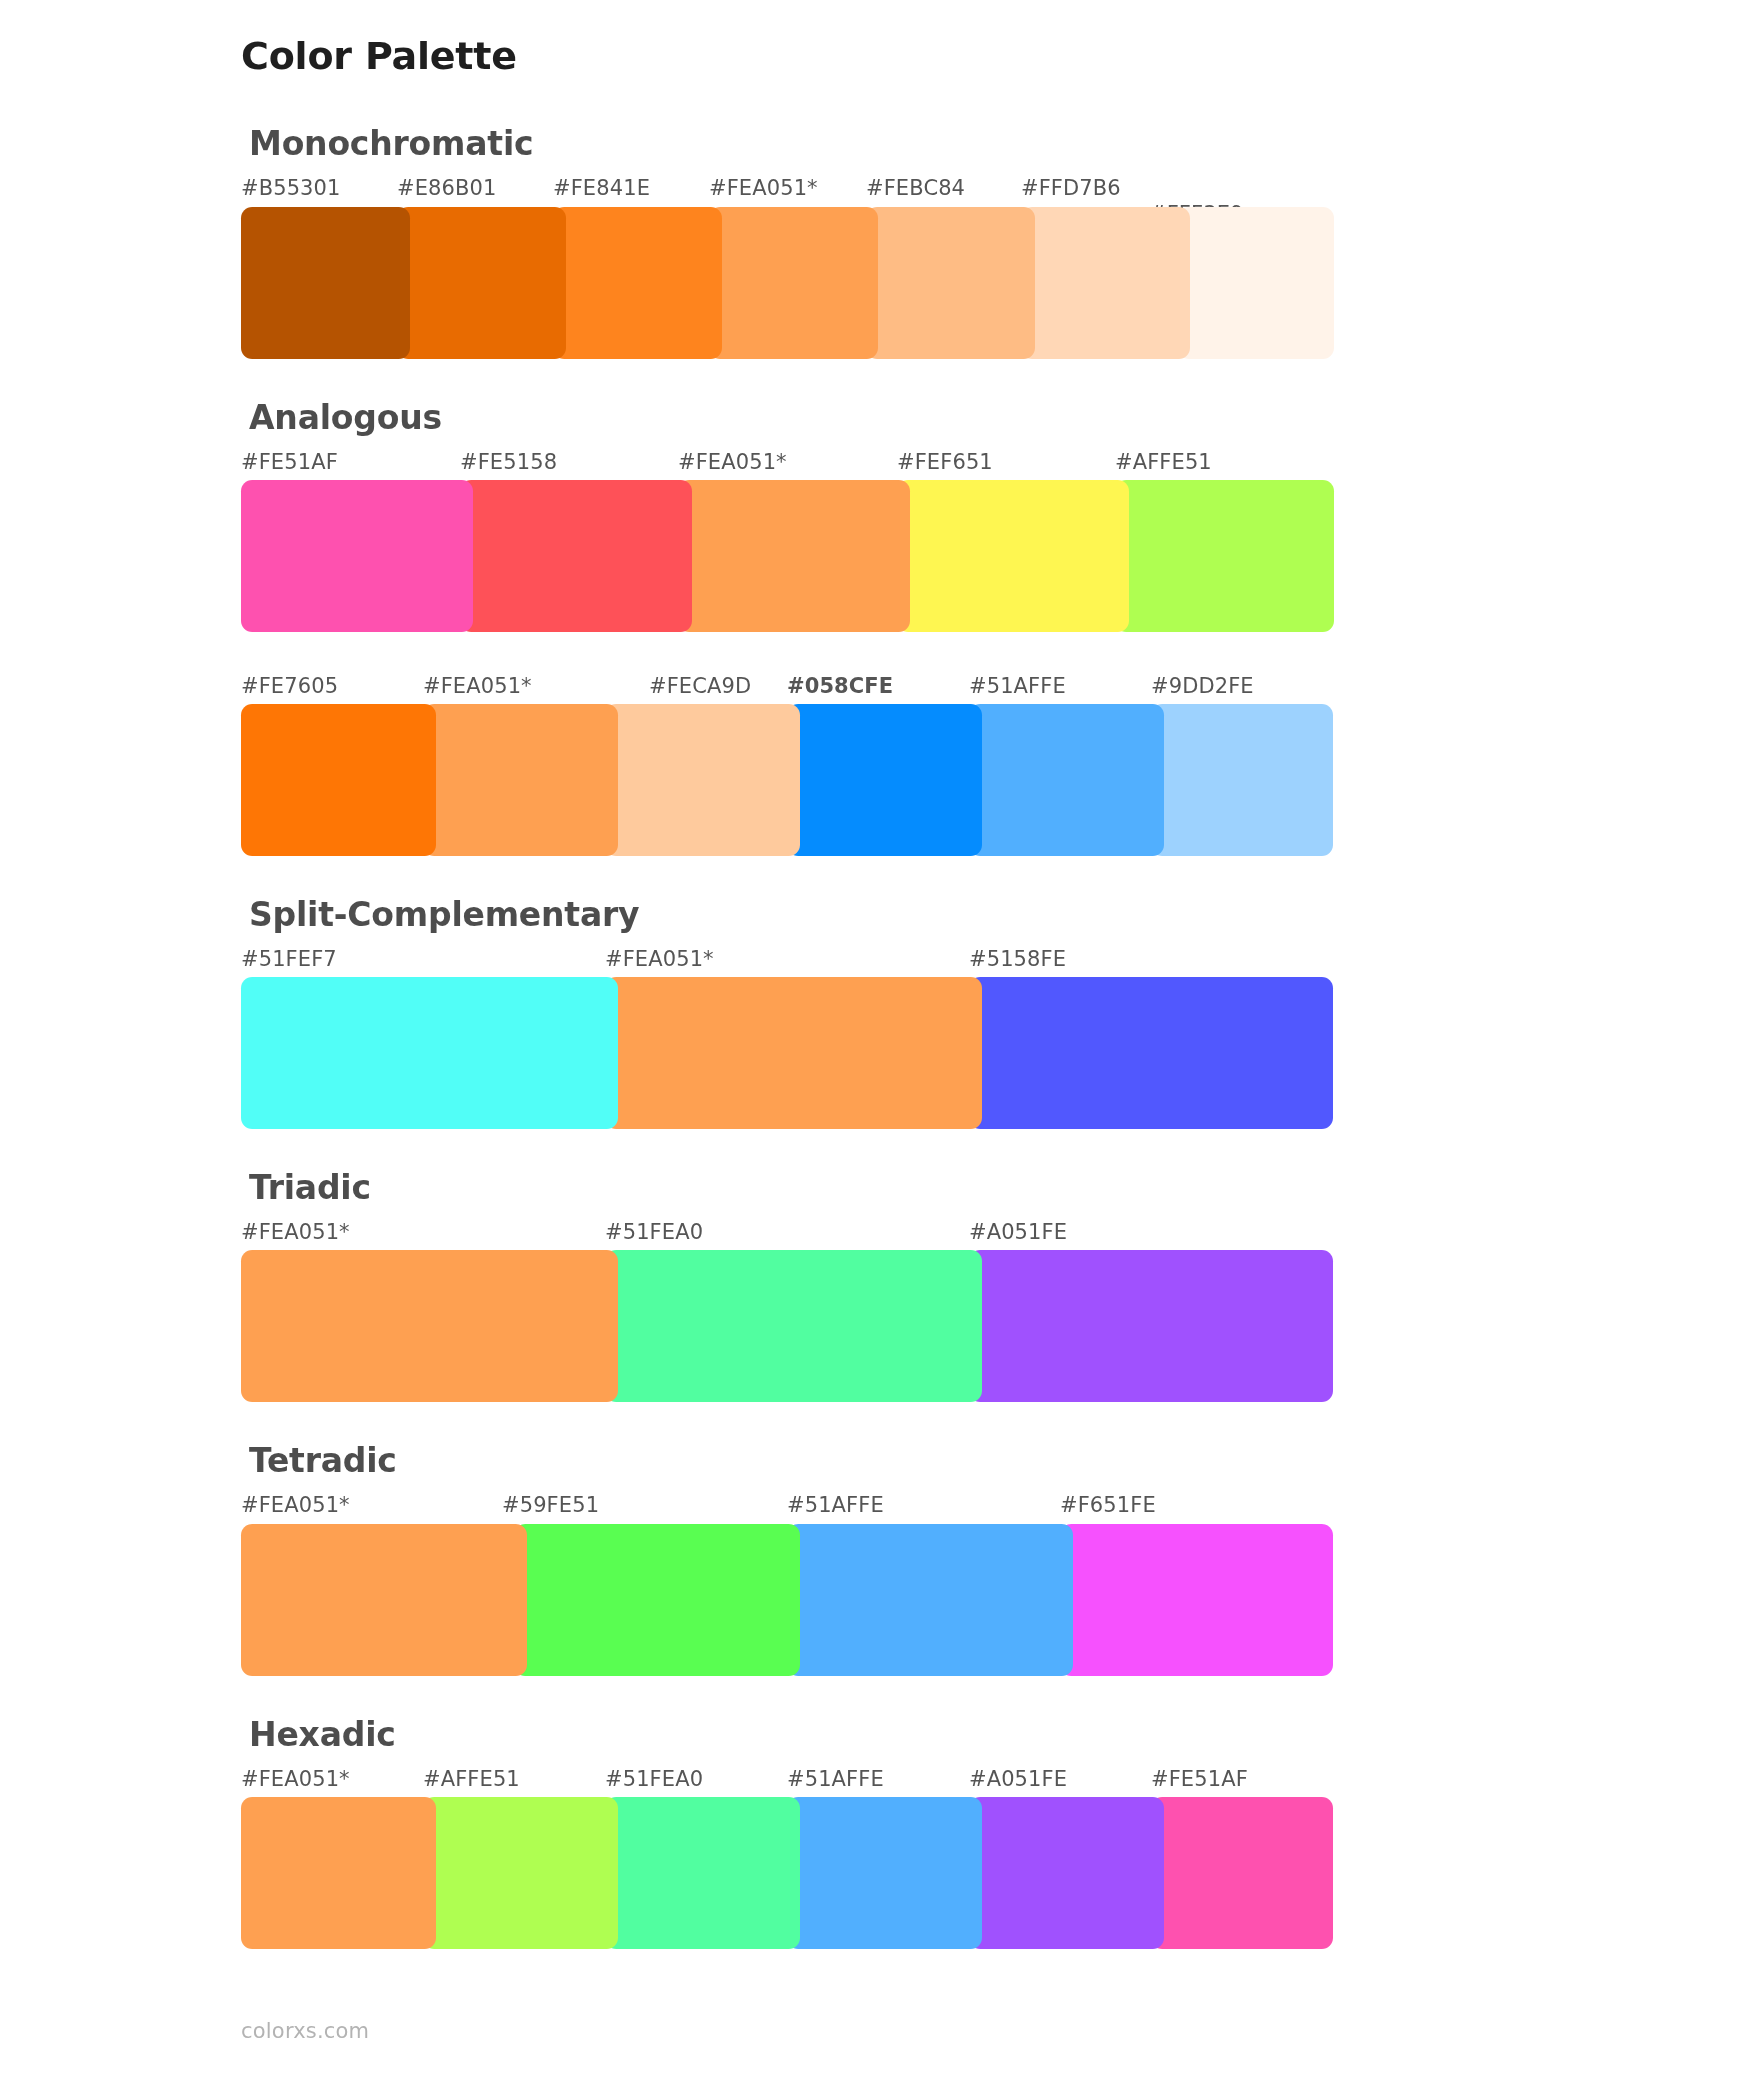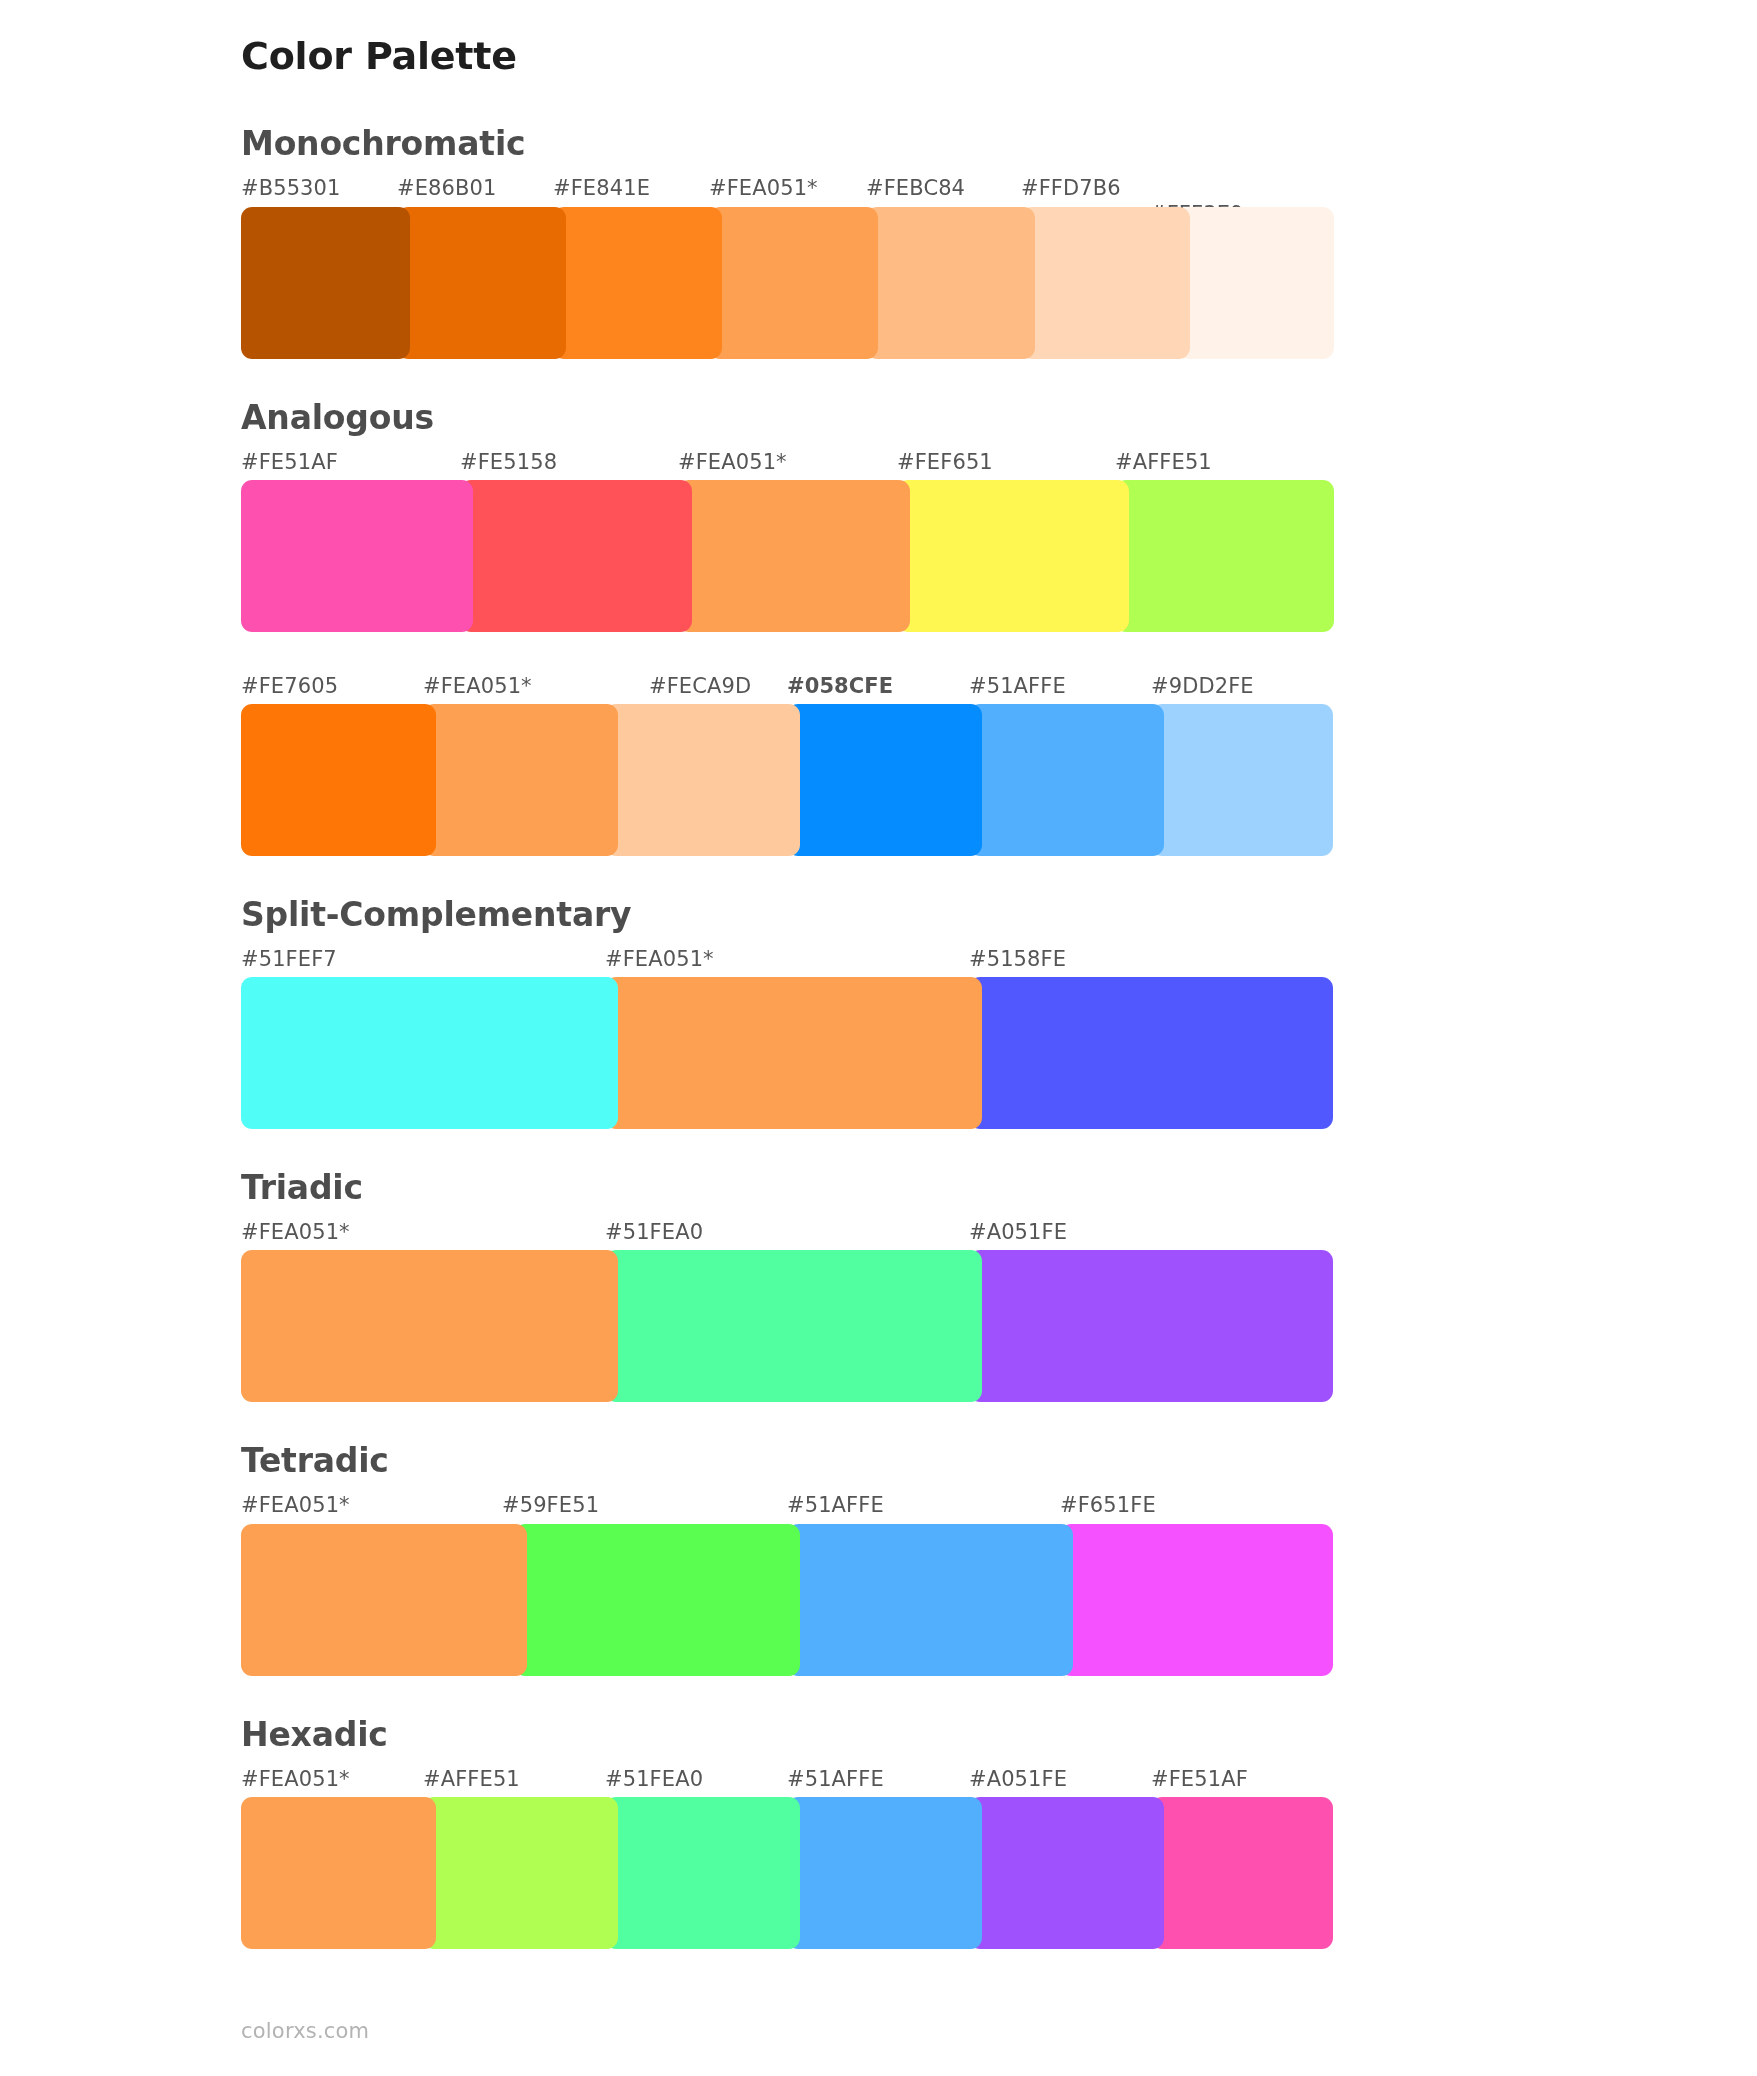--- a/index.html
+++ b/index.html
@@ -56,20 +56,21 @@
     padding-left: 241px;
   }
 
   .section-title {
     font-size: 33px;
     font-weight: 600;
     color: #4d4d4d;
     letter-spacing: -0.2px;
     line-height: 1.0;
     margin-bottom: 16px;
+    margin-left: 8px;
   }
 
   .swatch-labels {
     position: relative;
     width: 1093px;
     height: 27px;
   }
 
   .swatch-label {
     position: absolute;

